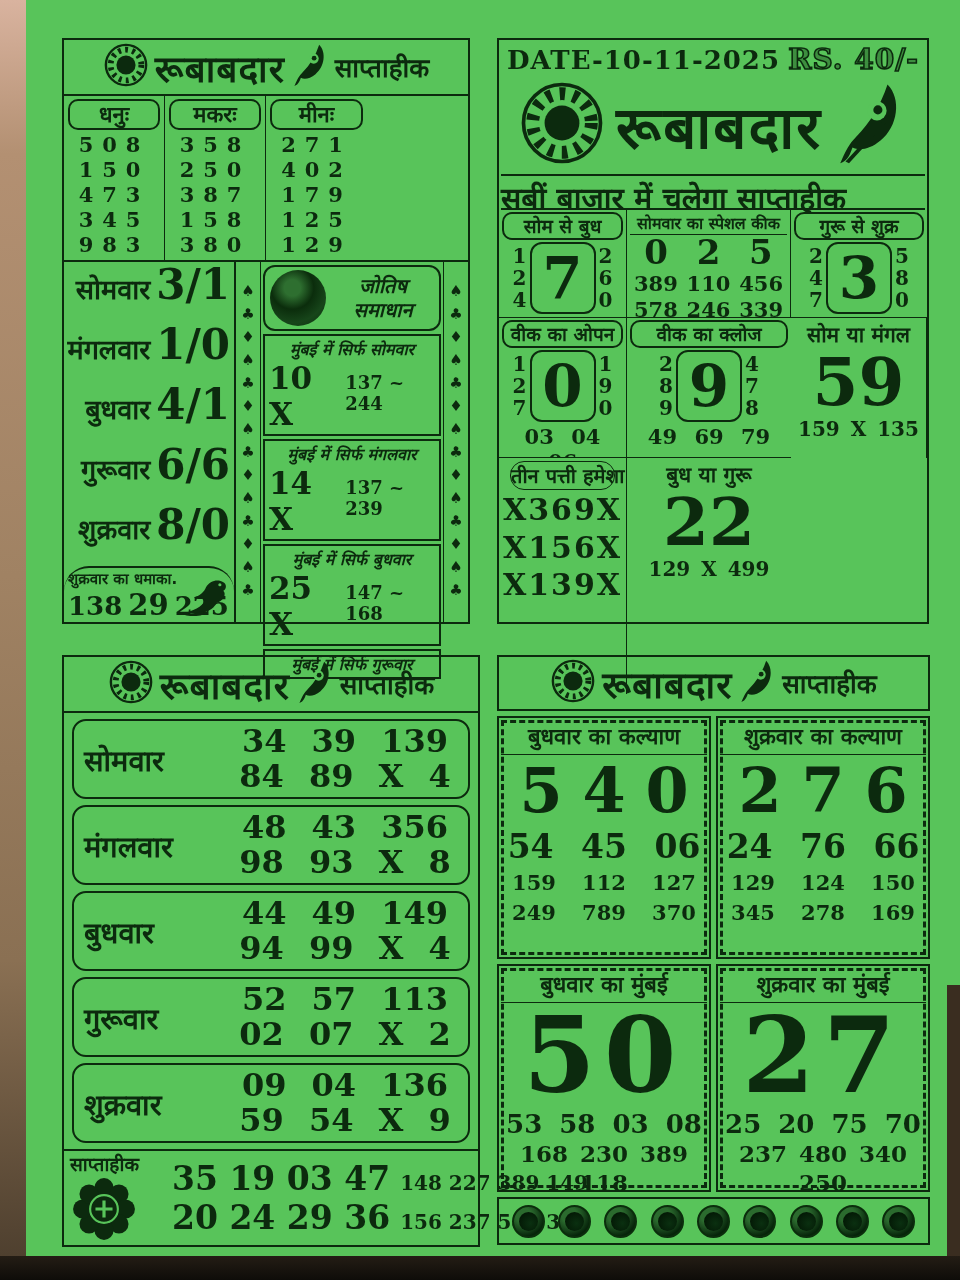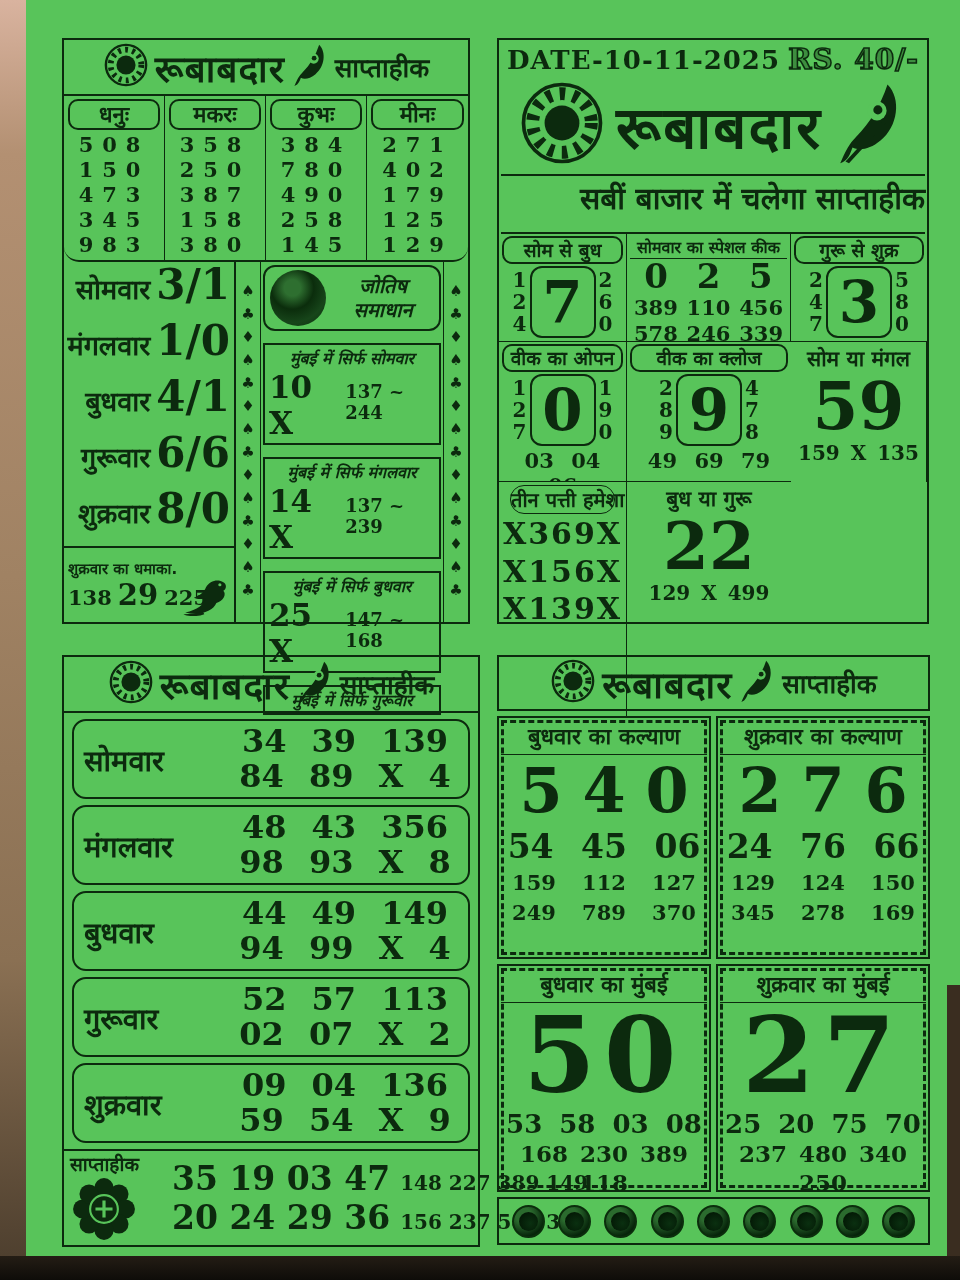--- a/index.html
+++ b/index.html
@@ -23,60 +23,60 @@
   .p4{left:497px;top:655px; width:433px; height:577px; border:none;}
 
   
   .brandbar{display:flex; align-items:center; justify-content:center; gap:6px; border:2px solid var(--ink); border-width:0 0 2px 0; padding:4px 6px; height:56px;}
   .p4 .brandbar{border:2px solid var(--ink); margin-bottom:5px;}
   .brand-title{font-size:37px; font-weight:bold; letter-spacing:1px; white-space:nowrap;}
   .brand-weekly{font-size:26px; font-weight:bold; white-space:nowrap;}
   .icon{flex:0 0 auto; display:inline-block;}
 
   
-  .rashi{display:grid; grid-template-columns:1fr 1fr 1fr 1fr; border-bottom:2px solid var(--ink); height:166px;border-radius:15px;}
+  .rashi{display:grid; grid-template-columns:1fr 1fr 1fr 1fr; border-bottom:2px solid var(--ink); height:166px;}
   .rashi-col{border-right:1.5px solid var(--ink); padding:3px 4px; display:flex; flex-direction:column;}
   .rashi-col:last-child{border-right:none;}
   .rashi-head{border:2px solid var(--ink); border-radius:10px; font-size:22px; font-weight:bold; text-align:center; line-height:27px; height:31px; margin-bottom:2px;}
   .rnum{font-family:var(--num); font-weight:bold; font-size:21px; letter-spacing:.42em; text-align:center; line-height:25px; white-space:nowrap;}
 
   
   .p1-mid{display:flex; height:360px;}
   .day-col{width:172px; border-right:2px solid var(--ink); display:flex; flex-direction:column; padding-top:2px;}
   .day-row{display:flex; align-items:baseline; justify-content:flex-end; gap:6px; padding:0 4px; height:60px;}
   .day-label{font-size:27px; font-weight:bold; white-space:nowrap;}
   .day-val{font-family:var(--num); font-weight:bold; font-size:42px; line-height:1; white-space:nowrap;}
-  .blast{border-top:2px solid var(--ink); margin-top:2px; padding:10px 4px; position:relative; flex:1;}
+  .blast{border-top:2px solid var(--ink); margin-top:2px; padding:0 4px; position:relative; flex:1;border-radius:25px;}
   .blast-title{font-size:15px; font-weight:bold;}
   .blast-nums{display:flex; align-items:baseline; gap:6px; font-family:var(--num); font-weight:bold;}
-  .blast-a,.blast-c{font-size:21px;}
+  .blast-a,.blast-c{font-size:26px;}
   .blast-b{font-size:29px;}
   .parrot{position:absolute; right:2px; bottom:2px;}
 
   .suits{width:25px; writing-mode:vertical-rl; text-orientation:upright; font-size:15px; letter-spacing:5px; text-align:center; overflow:hidden; line-height:25px; padding-top:2px;}
   .suits.s-l{border-right:1px solid var(--ink);}
   .suits.s-r{border-left:1px solid var(--ink);}
 
-  .jyo-col{flex:1; display:flex; flex-direction:column; padding:3px 2px; gap:12px;}
+  .jyo-col{flex:1; display:flex; flex-direction:column; padding:3px 2px; gap:3px;}
   .jyo-box{border:2px solid var(--ink); border-radius:12px; display:flex; align-items:center; gap:6px; padding:3px 5px; height:66px;}
   .deity{width:56px; height:56px; border-radius:50%; background:radial-gradient(circle at 40% 32%, #2e6f30 0 16%, #0b2d0c 42%, #17451a 68%, #0b2d0c 100%);}
   .jyo-t{font-size:20px; font-weight:bold; font-style:italic; text-align:center; flex:1; line-height:1.2;}
   .mbox{border:2px solid var(--ink); padding:2px 4px; flex:1; display:flex; flex-direction:column; justify-content:center;}
   .mbox-title{font-size:16px; font-weight:bold; font-style:italic; white-space:nowrap; text-align:center;}
   .mbox-val{display:flex; align-items:baseline; justify-content:center; gap:8px; font-family:var(--num); font-weight:bold;}
   .mval{font-size:31px;}
   .mrange{font-size:18px;}
 
   
   .p2-date{display:flex; justify-content:space-between; align-items:center; padding:3px 8px 0 8px; height:36px;}
   .date-text{font-family:var(--num); font-weight:bold; font-size:26px; letter-spacing:1px;}
   .price-text{font-family:var(--num); font-weight:bold; font-size:28px; color:rgba(12,42,14,.35); -webkit-text-stroke:1.6px var(--ink); letter-spacing:1px;}
   .p2-logo{display:flex; align-items:center; justify-content:center; gap:10px; height:98px;}
   .p2-title{font-size:58px; font-weight:bold; letter-spacing:2px;}
-  .p2-tag{border-top:2px solid var(--ink); border-bottom:2px solid var(--ink); margin:0 2px; text-align:right; font-size:30px; font-weight:bold; height:60px; line-height:46px; white-space:nowrap;}
+  .p2-tag{border-top:2px solid var(--ink); border-bottom:2px solid var(--ink); margin:0 2px; text-align:left; font-size:30px; font-weight:bold; height:36px; line-height:46px; white-space:nowrap;}
   .p2-grid{display:grid; grid-template-columns:128px 1fr 136px; grid-template-rows:108px 140px 1fr; height:484px;}
   .cell{border-right:1.5px solid var(--ink); border-bottom:1.5px solid var(--ink); padding:2px 3px; overflow:hidden;}
   .cell.last-c{border-right:none;} .cell.last-r{border-bottom:none;}
   .pill{border:2px solid var(--ink); border-radius:10px; font-weight:bold; text-align:center; white-space:nowrap;}
   .pill.t1{font-size:19px; line-height:24px; height:28px; margin-bottom:2px;}
   .numwide{display:flex; align-items:center; justify-content:center; gap:3px;}
   .stack{display:flex; flex-direction:column; font-family:var(--num); font-weight:bold; font-size:20px; line-height:22px; text-align:center;}
   .bigbox{border:2px solid var(--ink); border-radius:12px; width:66px; height:72px; display:flex; align-items:center; justify-content:center; font-family:var(--num); font-weight:bold; font-size:58px; line-height:1;}
   .kick-title{font-size:16px; font-weight:bold; text-align:center; border-bottom:1.5px solid var(--ink); white-space:nowrap;}
   .kick-r1{display:flex; justify-content:space-around; font-family:var(--num); font-weight:bold; font-size:34px; line-height:1.05;}
@@ -161,28 +161,20 @@
       </div>
       <div class="rashi-col">
         <div class="rashi-head">मकरः</div>
         <div class="rnum">358</div>
         <div class="rnum">250</div>
         <div class="rnum">387</div>
         <div class="rnum">158</div>
         <div class="rnum">380</div>
       </div>
       <div class="rashi-col">
-        <div class="rashi-head">कुभः</div>
-        <div class="rnum">384</div>
-        <div class="rnum">780</div>
-        <div class="rnum">490</div>
-        <div class="rnum">258</div>
-        <div class="rnum">145</div>
-      </div>
-      <div class="rashi-col">
         <div class="rashi-head">मीनः</div>
         <div class="rnum">271</div>
         <div class="rnum">402</div>
         <div class="rnum">179</div>
         <div class="rnum">125</div>
         <div class="rnum">129</div>
       </div>
     </div>
 
     <div class="p1-mid">

